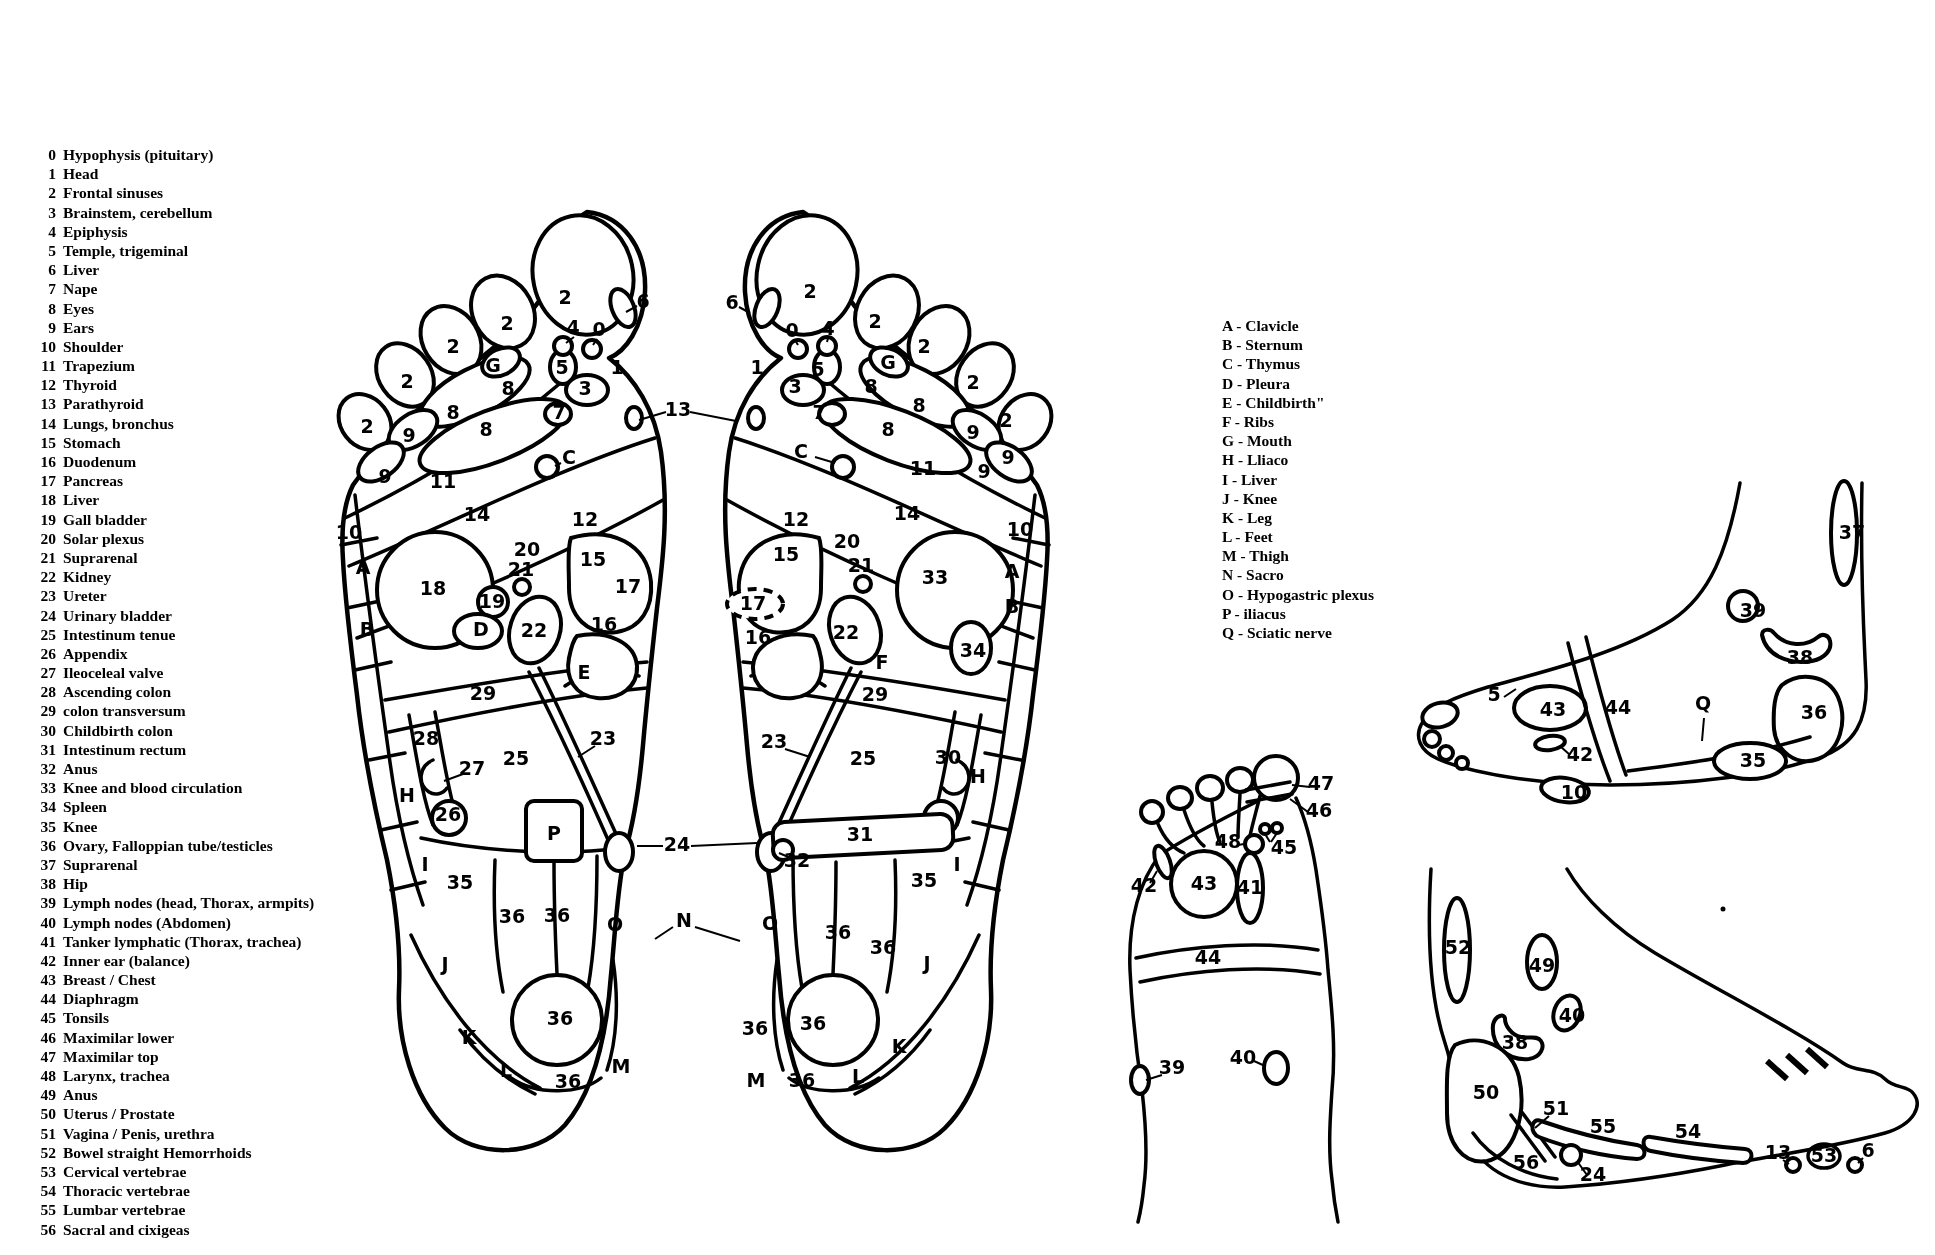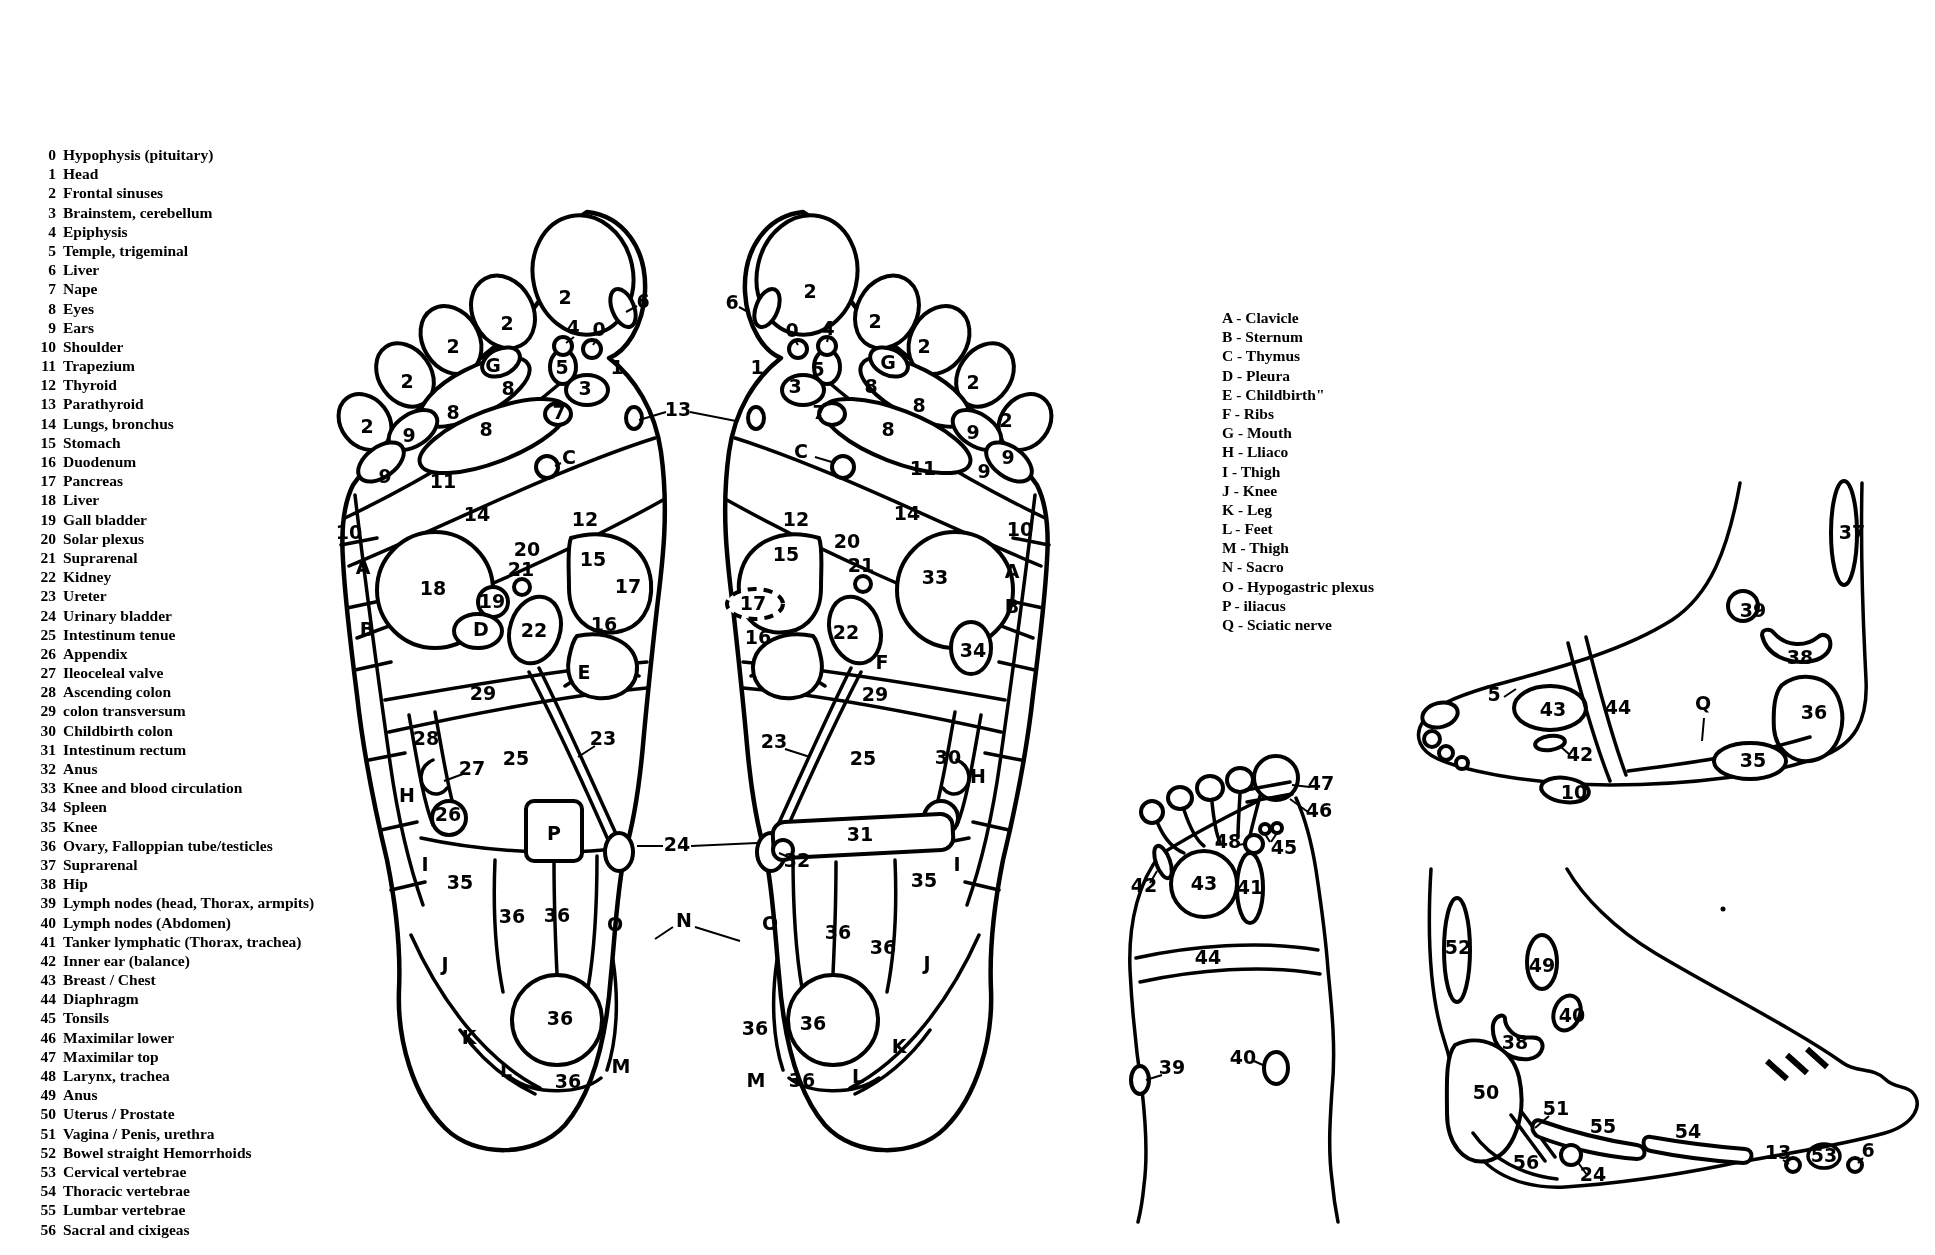--- a/index.html
+++ b/index.html
@@ -2,21 +2,21 @@
 <html><head>
 <meta charset="utf-8">
 <style>
   html,body{margin:0;padding:0;background:#fff;}
   #canvas{position:relative;width:1935px;height:1255px;background:#fff;overflow:hidden;
           font-family:"Liberation Serif",serif;color:#000;}
   .title{position:absolute;left:487px;top:100px;width:462px;text-align:center;
          font:400 47px "Liberation Sans",sans-serif;color:#111;white-space:nowrap;}
   .legend{position:absolute;font:700 15.5px "Liberation Serif",serif;color:#000;}
   .legend-num{left:30px;top:128px;margin-top:17px;}
-  .legend-let{left:1222px;top:308px;}
+  .legend-let{left:1222px;top:316px;}
   .lrow{height:19.2px;line-height:19.2px;white-space:nowrap;}
   .lnum{display:inline-block;width:26px;text-align:right;margin-right:7px;}
   svg{position:absolute;left:0;top:0;}
   svg text{font:700 19px "DejaVu Sans",sans-serif;fill:#000;text-anchor:middle;}
   .ln{stroke:#000;stroke-width:3.5;fill:none;stroke-linecap:round;}
   .ol{stroke:#000;stroke-width:4.5;fill:#fff;stroke-linejoin:round;}
   .wb{stroke:#000;stroke-width:4;fill:#fff;}
   .ptr{stroke:#000;stroke-width:2;fill:none;}
 </style>
 </head>
@@ -153,21 +153,21 @@
       <div class="lrow"><span>D - Pleura</span></div>
 
       <div class="lrow"><span>E - Childbirth"</span></div>
 
       <div class="lrow"><span>F - Ribs</span></div>
 
       <div class="lrow"><span>G - Mouth</span></div>
 
       <div class="lrow"><span>H - Lliaco</span></div>
 
-      <div class="lrow"><span>I - Thigh</span></div>
+      <div class="lrow"><span>I - Liver</span></div>
 
       <div class="lrow"><span>J - Knee</span></div>
 
       <div class="lrow"><span>K - Leg</span></div>
 
       <div class="lrow"><span>L - Feet</span></div>
 
       <div class="lrow"><span>M - Thigh</span></div>
 
       <div class="lrow"><span>N - Sacro</span></div>

